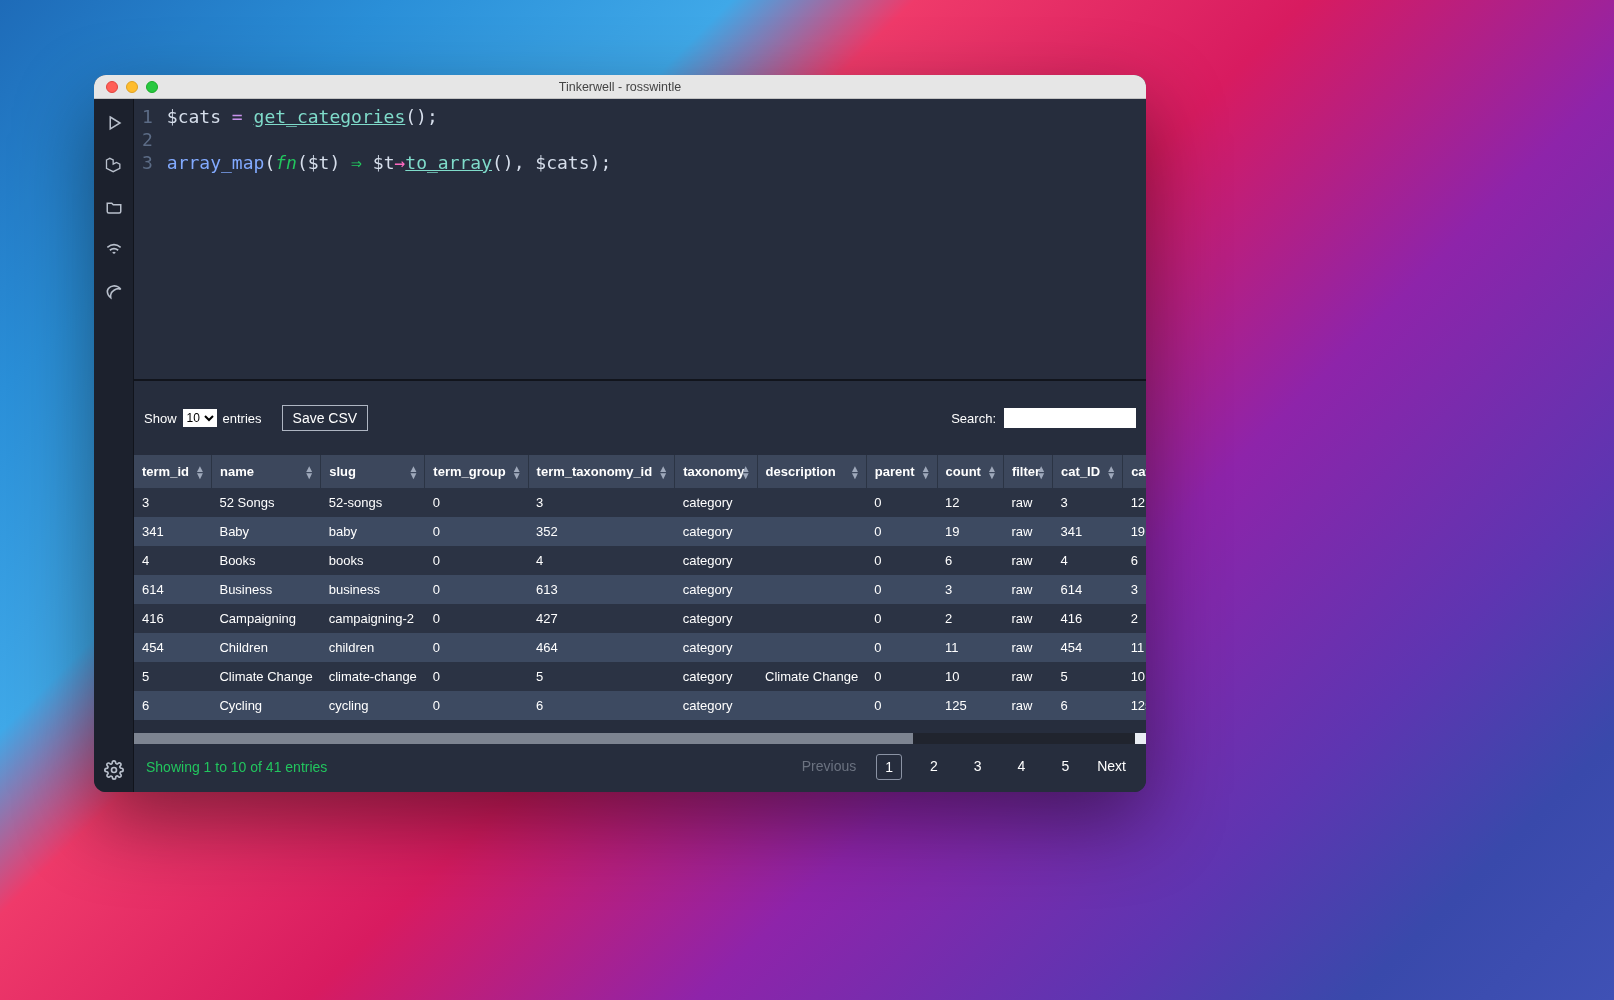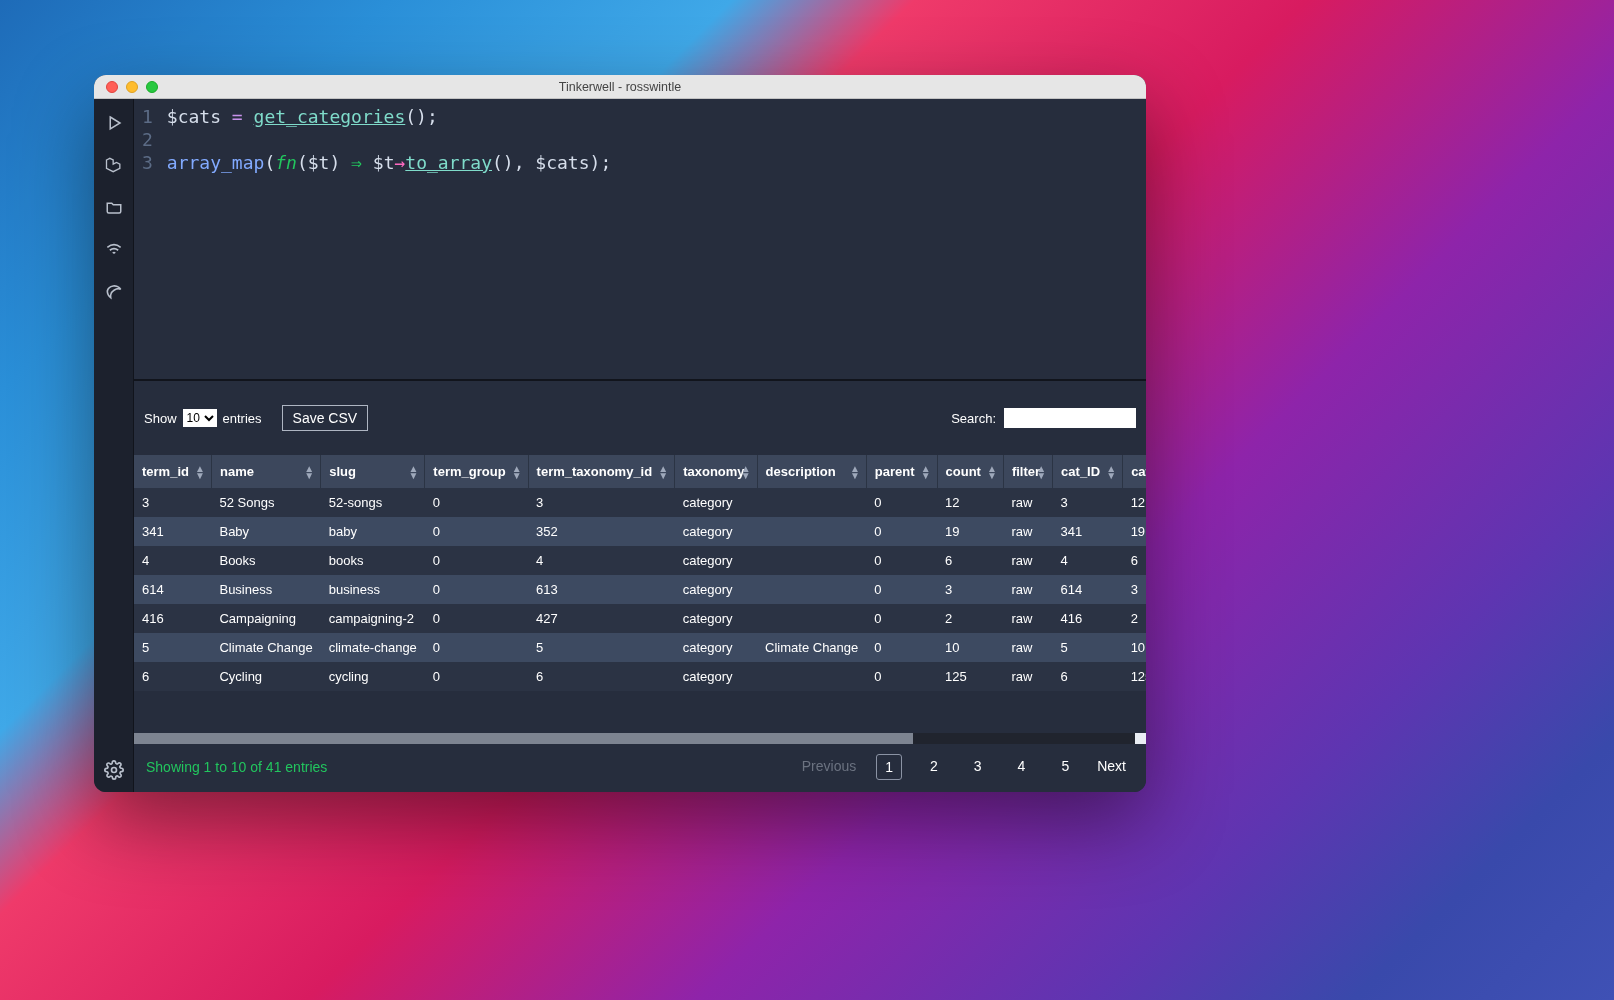--- a/index.html
+++ b/index.html
@@ -338,20 +338,35 @@
                   <td>category</td>
                   <td></td>
                   <td>0</td>
                   <td>2</td>
                   <td>raw</td>
                   <td>416</td>
                   <td>2</td>
                   <td></td>
                 </tr>
                 <tr>
+                  <td>454</td>
+                  <td>Children</td>
+                  <td>children</td>
+                  <td>0</td>
+                  <td>464</td>
+                  <td>category</td>
+                  <td></td>
+                  <td>0</td>
+                  <td>11</td>
+                  <td>raw</td>
+                  <td>454</td>
+                  <td>11</td>
+                  <td></td>
+                </tr>
+                <tr>
                   <td>5</td>
                   <td>Climate Change</td>
                   <td>climate-change</td>
                   <td>0</td>
                   <td>5</td>
                   <td>category</td>
                   <td>Climate Change</td>
                   <td>0</td>
                   <td>10</td>
                   <td>raw</td>

